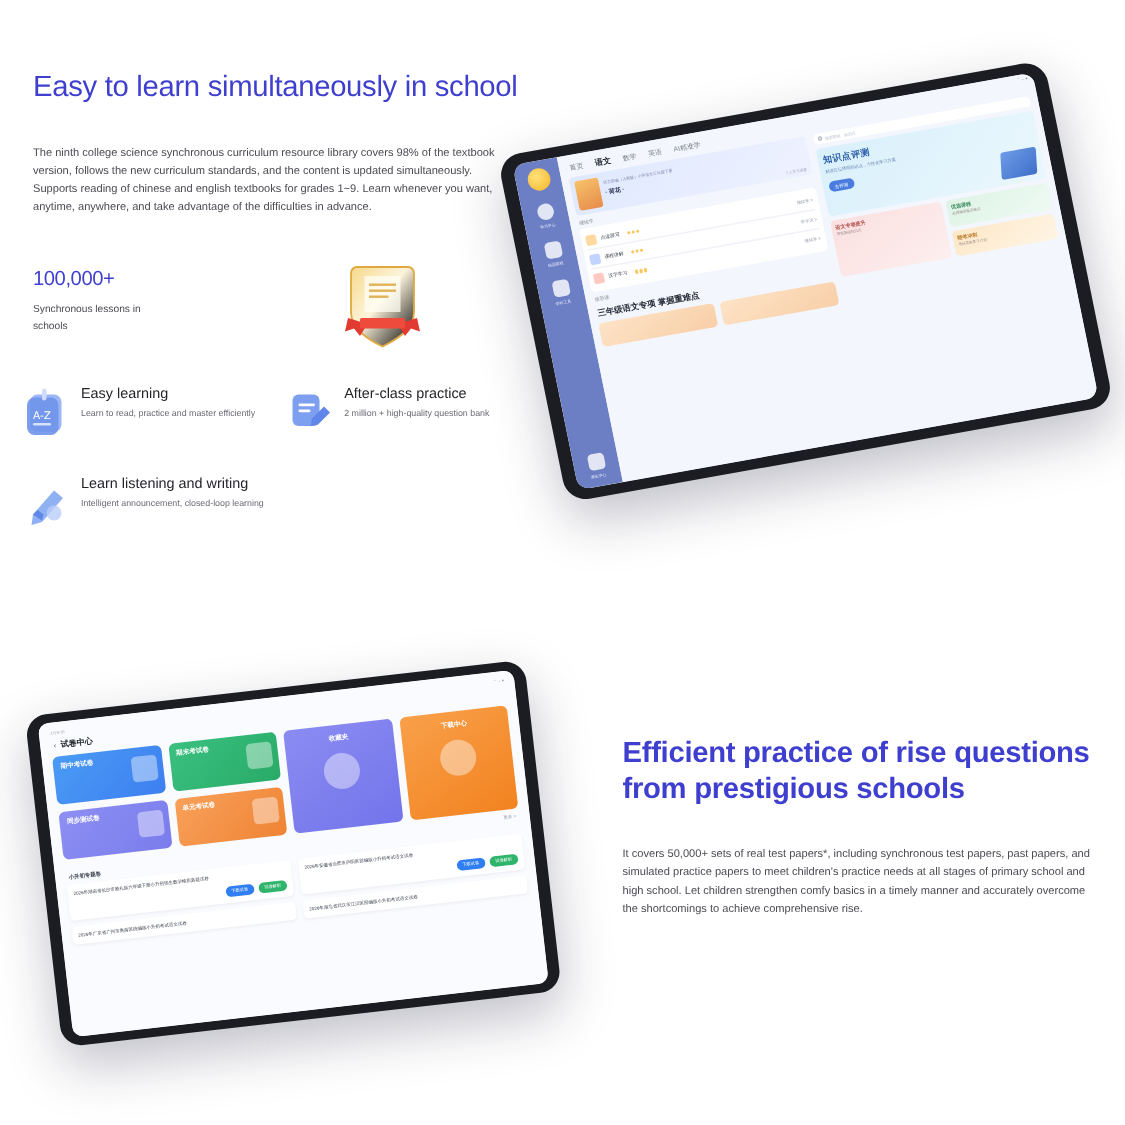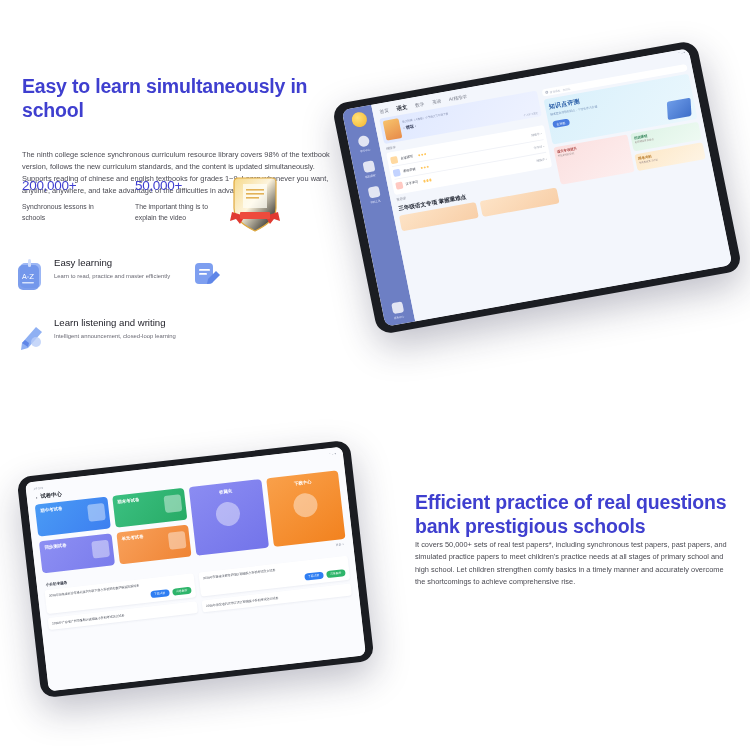--- a/index.html
+++ b/index.html
@@ -9,23 +9,22 @@
     background:#ffffff;
     color:#2b2b2b;
     position:relative;
   }
   .page{position:relative;width:750px;height:750px;overflow:hidden;}
 
   
   .sec1{position:absolute;left:0;top:0;width:750px;height:420px;}
   .s1-text{position:absolute;left:22px;top:46px;width:330px;}
   h1.heading{
-    font-size:19.5px;font-weight:bold;color:#3f3fcf;letter-spacing:-0.2px;
+    font-size:19.5px;font-weight:normal;color:#3f3fcf;letter-spacing:-0.2px;
     line-height:1.25;
-    margin-top:28px;
   }
   .body-copy{
     margin-top:26px;font-size:7.4px;line-height:1.62;color:#4a4a52;width:312px;
   }
   .stats{position:absolute;left:22px;top:178px;display:flex;gap:18px;}
   .stat{width:95px;}
   .stat-num{font-size:13.5px;color:#3f3fcf;font-weight:400;letter-spacing:-0.3px;}
   .stat-label{margin-top:9px;font-size:6.8px;line-height:1.55;color:#4a4a52;}
 
   
@@ -39,21 +38,21 @@
   .ficon{width:34px;height:34px;flex:0 0 34px;position:relative;top:2px;}
   .ficon svg{width:100%;height:100%;}
   .ftext{padding-top:2px;}
   .ftitle{font-size:9.6px;color:#23232b;font-weight:400;white-space:nowrap;}
   .fdesc{margin-top:4px;font-size:5.9px;line-height:1.5;color:#6a6a74;}
 
   
   .sec2{position:absolute;left:0;top:440px;width:750px;height:310px;}
   .s2-text{position:absolute;left:415px;top:50px;width:320px;}
   .s2-text h1{font-size:19.5px;font-weight:bold;color:#3f3fcf;line-height:1.25;letter-spacing:-0.2px;}
-  .s2-body{font-size:7.4px;line-height:1.68;color:#4a4a52;width:318px;}
+  .s2-body{margin-top:24px;font-size:7.4px;line-height:1.68;color:#4a4a52;width:318px;}
 
   
   .tablet{position:absolute;background:#1b1d22;border-radius:16px;
     box-shadow:0 14px 36px rgba(30,30,60,.28);}
   .tablet .screen{position:absolute;overflow:hidden;background:#f4f6fb;}
 
   
   #tablet1{
     left:352px;top:70px;width:370px;height:235px;
     transform:rotate(-11.5deg) skewY(1.4deg);
@@ -157,26 +156,22 @@
 
   <section class="sec1">
 
     <div class="s1-text">
       <h1 class="heading">Easy to learn simultaneously in school</h1>
       <p class="body-copy">The ninth college science synchronous curriculum resource library covers 98% of the textbook version, follows the new curriculum standards, and the content is updated simultaneously. Supports reading of chinese and english textbooks for grades 1~9.   Learn whenever you want, anytime, anywhere, and take advantage of the difficulties in advance.</p>
     </div>
 
     <div class="stats">
       <div class="stat">
-        <div class="stat-num">200,000+</div>
+        <div class="stat-num">100,000+</div>
         <div class="stat-label">Synchronous lessons in schools</div>
-      </div>
-      <div class="stat">
-        <div class="stat-num">50,000+</div>
-        <div class="stat-label">The important thing is to explain the video</div>
       </div>
     </div>
 
     <div class="badge">
       <svg viewBox="0 0 74 66">
         <defs>
           <linearGradient id="gold" x1="0" y1="0" x2="1" y2="1">
             <stop offset="0" stop-color="#f6d98a"></stop>
               <stop offset=".45" stop-color="#fdf4dc"></stop>
             <stop offset="1" stop-color="#e8b martin"></stop>
@@ -215,20 +210,24 @@
         </div>
         <div class="fitem">
           <div class="ficon">
             <svg viewBox="0 0 34 34">
               <rect x="5" y="6" width="18" height="21" rx="4" fill="#7e9ff0"></rect>
               <rect x="9" y="12" width="11" height="1.8" rx=".9" fill="#fff"></rect>
               <rect x="9" y="16" width="8" height="1.8" rx=".9" fill="#fff"></rect>
               <path d="M18 22 l8 -8 4 4 -8 8 -5 1z" fill="#5f86e8"></path>
             </svg>
           </div>
+          <div class="ftext">
+            <div class="ftitle">After-class practice</div>
+            <div class="fdesc">2 million + high-quality question bank</div>
+          </div>
         </div>
       </div>
       <div class="frow">
         <div class="fitem">
           <div class="ficon">
             <svg viewBox="0 0 34 34">
               <path d="M8 26 l14 -16 6 5 -14 16 -7 2z" fill="#8fb0f3"></path>
               <path d="M8 26 l3 -3 4 3 -1 4z" fill="#5f86e8"></path>
               <circle cx="22" cy="25" r="5" fill="#b9cdf8" opacity=".8"></circle>
             </svg>
@@ -356,21 +355,21 @@
               </div>
             </div>
           </div>
         </div>
       </div>
     </div>
   </section>
 
   <section class="sec2">
     <div class="s2-text">
-      <h1>Efficient practice of real questions bank prestigious schools</h1>
+      <h1>Efficient practice of rise questions from prestigious schools</h1>
       <p class="s2-body">It covers 50,000+ sets of real test papers*, including synchronous test papers, past papers, and simulated practice papers to meet children's practice needs at all stages of primary school and high school. Let children strengthen comfy basics in a timely manner and accurately overcome the shortcomings to achieve comprehensive rise.</p>
     </div>
 
     <div class="tablet" id="tablet2">
       <div class="screen">
         <div class="t2">
           <div class="t2-status">上午9:26</div>
           <div class="t2-status r">⌃ ⌄ ⏺</div>
 
           <div class="t2-hdr">

